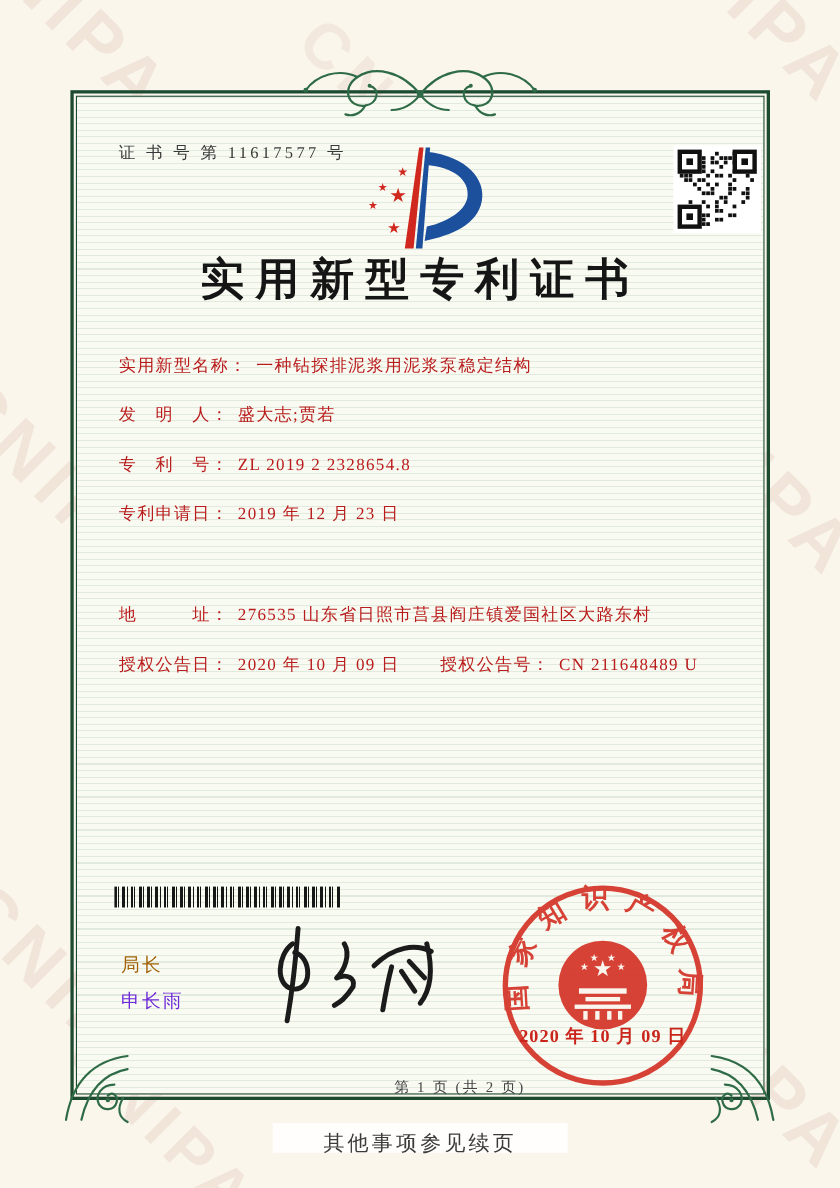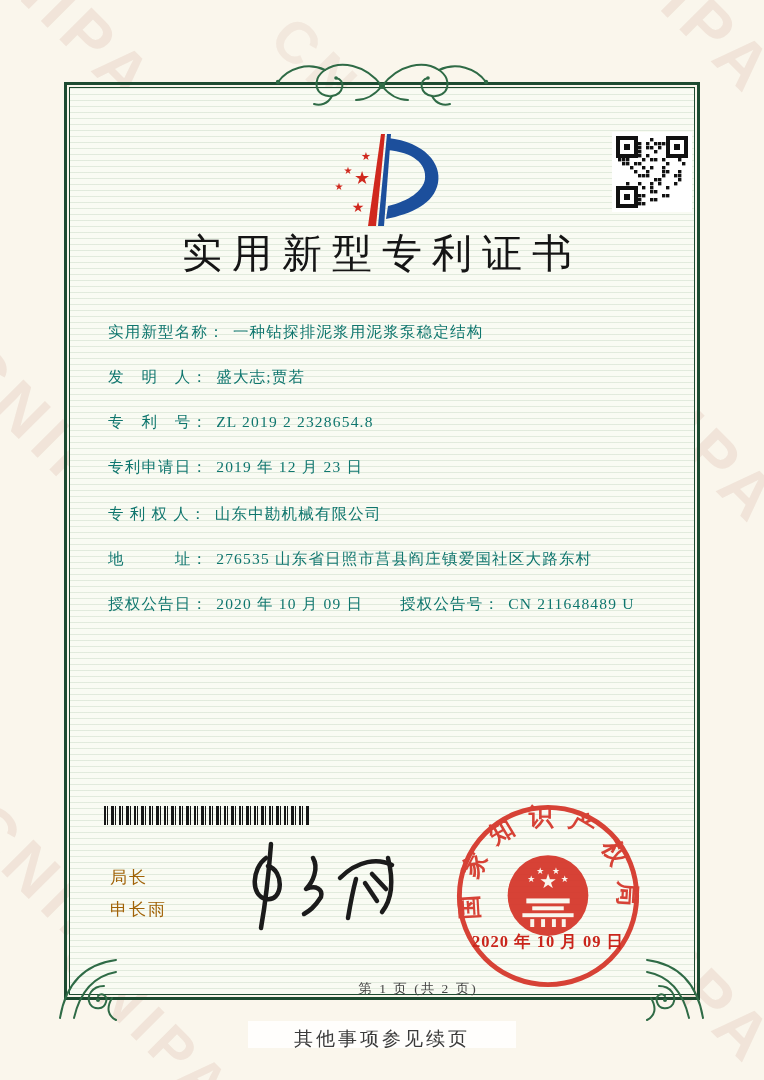--- a/index.html
+++ b/index.html
@@ -7,32 +7,32 @@
         font-family:"Liberation Serif","DejaVu Serif",serif;color:#3b3b3b;}
   .wm{position:absolute;font-family:"Liberation Sans","DejaVu Sans",sans-serif;font-weight:bold;
       font-size:66px;letter-spacing:8px;color:rgba(198,150,135,.18);transform:rotate(45deg);
       white-space:nowrap;pointer-events:none;}
   .frame{position:absolute;left:64px;top:82px;width:636px;height:918px;
          border:3px solid #1d4b31;box-sizing:border-box;}
   .frame-inner{position:absolute;left:2px;top:2px;right:2px;bottom:2px;border:1px solid #1d4b31;
          background:repeating-linear-gradient(to bottom,rgba(140,175,140,.22) 0 1px,rgba(0,0,0,0) 1px 6px),#f9fbf3;}
   .abs{position:absolute;}
   .cert-no{left:108px;top:130px;font-size:15px;letter-spacing:3px;color:#383838;}
-  .title{left:0;right:0;top:226px;text-align:center;font-size:40px;font-weight:normal;
+  .title{left:0;right:0;top:226px;text-align:center;font-size:40px;font-weight:bold;
          letter-spacing:10px;color:#151515;}
-  .row{left:108px;font-size:15.5px;letter-spacing:1.2px;color:#0f766e;white-space:nowrap;}
+  .row{left:108px;font-size:15.5px;letter-spacing:1.2px;color:#b91c1c;white-space:nowrap;}
   .row .val{margin-left:8px;}
   .grant-right{left:400px;}
   .paras{left:95px;top:626px;width:578px;font-size:15.5px;line-height:27px;
          text-align:justify;color:#3b3b3b;}
   .paras p{margin:0;text-indent:2em;}
   .barcode{left:104px;top:806px;width:206px;height:19px;
     background:repeating-linear-gradient(90deg,#161616 0 2px,rgba(0,0,0,0) 2px 3px,#161616 3px 4px,rgba(0,0,0,0) 4px 7px,#161616 7px 10px,rgba(0,0,0,0) 10px 11px,#161616 11px 12px,rgba(0,0,0,0) 12px 15px);}
   .director{left:110px;top:866px;font-size:17px;letter-spacing:2px;color:#a16207;}
-  .director-name{left:110px;top:898px;font-size:17px;letter-spacing:2px;color:#a16207;}
+  .director-name{left:110px;top:898px;font-size:17px;letter-spacing:2px;color:#6d28d9;}
   .seal-date{left:452px;top:931px;width:192px;text-align:center;color:#c9251b;
              font-size:16.5px;font-weight:bold;letter-spacing:1px;}
   .page-num{left:64px;top:980px;width:708px;text-align:center;font-size:13.5px;letter-spacing:2px;color:#444;}
   .note-band{left:248px;top:1021px;width:268px;height:27px;background:rgba(255,255,255,.85);}
   .note{left:0;right:0;top:1026px;text-align:center;font-size:19px;letter-spacing:3px;color:#3b3b3b;}
   svg{display:block;}
 </style>
 </head>
 <body>
 
@@ -84,20 +84,21 @@
   <svg class="abs" style="left:642px;top:952px;transform:scaleX(-1);" width="75" height="75" viewBox="0 0 75 75">
     <g stroke="#2f6b46" fill="none" stroke-width="2" stroke-linecap="round">
       <path d="M70,8 C40,12 20,30 14,66"></path>
       <path d="M70,20 C48,24 34,40 28,66"></path>
       <path d="M58,34 C46,34 40,44 44,52 C48,58 58,58 60,50 C62,44 56,40 52,44"></path>
       <path d="M66,46 C60,56 62,64 70,68"></path>
     </g>
     <circle cx="52" cy="48" r="2" fill="#2f6b46"></circle>
   </svg>
 
+  <div class="abs cert-no">证 书 号 第 11617577 号</div>
 
   <svg class="abs" style="left:328px;top:124px;" width="150" height="106" viewBox="0 0 150 106">
     <g fill="#d0281e" font-family="DejaVu Sans, sans-serif" text-anchor="middle">
       <text x="38" y="36" font-size="11">★</text>
       <text x="20" y="50" font-size="10">★</text>
       <text x="11" y="66" font-size="10">★</text>
       <text x="34" y="60" font-size="18">★</text>
       <text x="30" y="88" font-size="14">★</text>
     </g>
     <path fill="#d0281e" d="M40,102 L53,10 L57,10 L48,102 Z"></path>
@@ -221,23 +222,20 @@
   </div>
   <div class="abs row" style="top:367px;">
     <span>发　明　人：</span><span class="val">盛大志;贾若</span>
   </div>
   <div class="abs row" style="top:412px;">
     <span>专　利　号：</span><span class="val">ZL 2019 2 2328654.8</span>
   </div>
   <div class="abs row" style="top:457px;">
     <span>专利申请日：</span><span class="val">2019 年 12 月 23 日</span>
   </div>
-  <div class="abs row" style="top:504px;">
-    <span>专 利 权 人：</span><span class="val">山东中勘机械有限公司</span>
-  </div>
   <div class="abs row" style="top:549px;">
     <span>地　　　址：</span><span class="val">276535 山东省日照市莒县阎庄镇爱国社区大路东村</span>
   </div>
   <div class="abs row" style="top:594px;">
     <span>授权公告日：</span><span class="val">2020 年 10 月 09 日</span>
   </div>
   <div class="abs row grant-right" style="top:594px;">
     <span>授权公告号：</span><span class="val">CN 211648489 U</span>
   </div>
 

